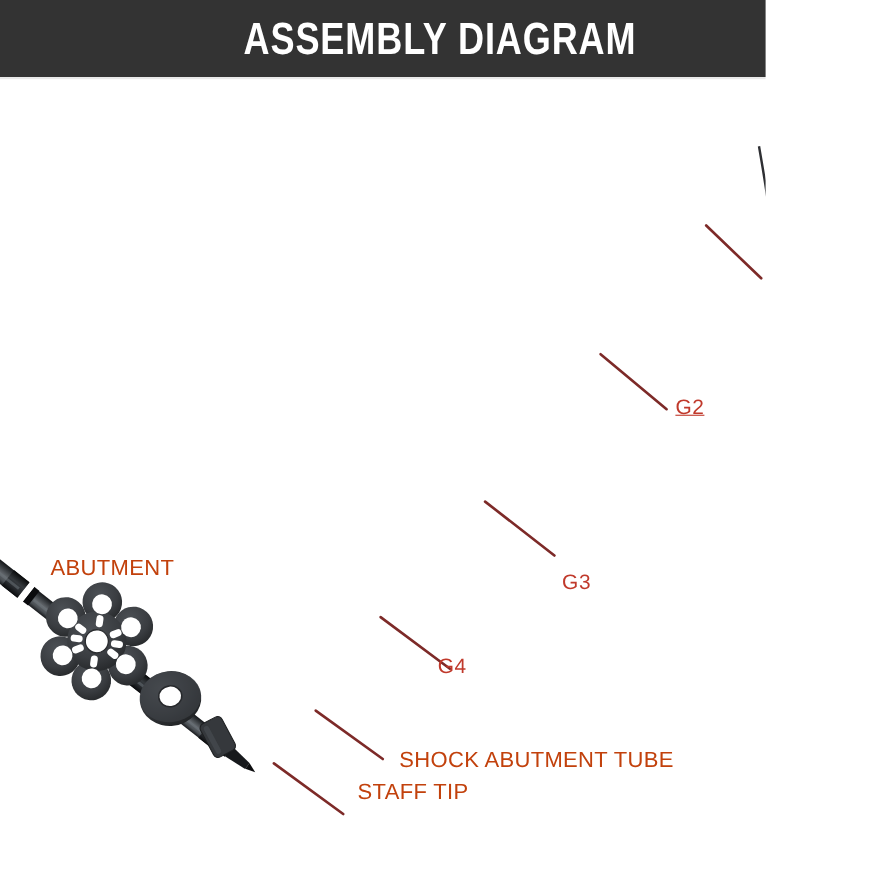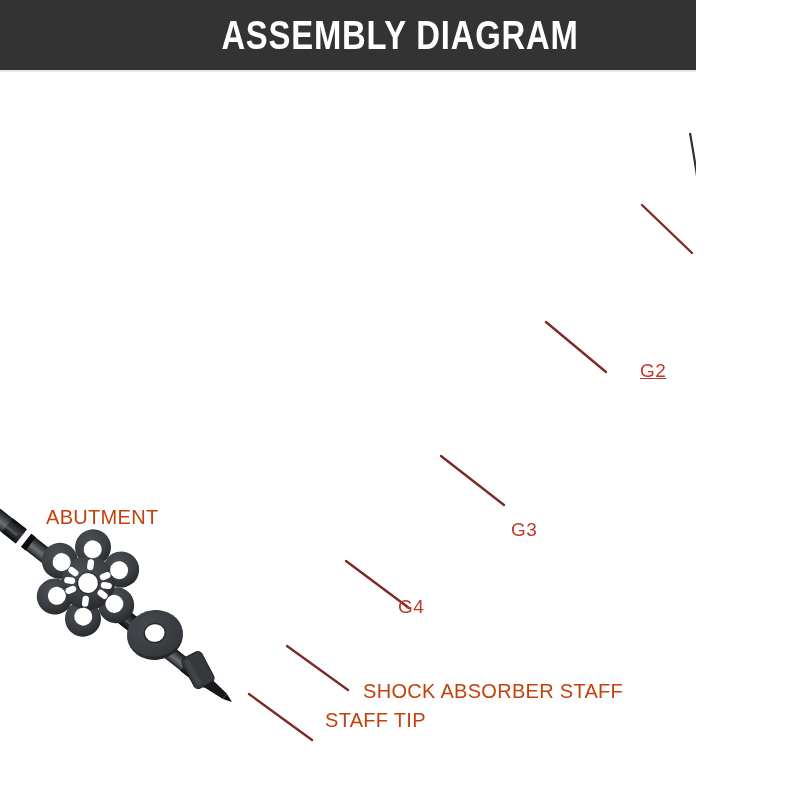--- a/index.html
+++ b/index.html
@@ -75,21 +75,21 @@
     font-weight: 400;
     letter-spacing: 0.5px;
   }
   .callout.plain {
     color: #c2410c;
     font-size: 20px;
     font-weight: 400;
     letter-spacing: 0.3px;
   }
   #label-g1 { left: 697px; top: 244px; }
-  #label-g2 { left: 640px; top: 361px; text-decoration: underline; }
+  #label-g2 { left: 614px; top: 361px; text-decoration: underline; }
   #label-g3 { left: 511px; top: 520px; }
   #label-g4 { left: 398px; top: 597px; }
   #label-abutment { left: 46px; top: 507px; }
   #label-shock    { left: 363px; top: 681px; }
   #label-staff    { left: 325px; top: 710px; }
 </style>
 </head>
 <body>
 
 <div id="page">
@@ -291,16 +291,16 @@
       <line x1="287" y1="646" x2="348" y2="690"></line>
       <line x1="249" y1="694" x2="312" y2="740"></line>
     </g>
   </svg>
 
   <div id="label-g1" class="callout g">G1</div>
   <div id="label-g2" class="callout g">G2</div>
   <div id="label-g3" class="callout g">G3</div>
   <div id="label-g4" class="callout g">G4</div>
   <div id="label-abutment" class="callout plain">ABUTMENT</div>
-  <div id="label-shock" class="callout plain">SHOCK ABSORBER STAFF</div>
+  <div id="label-shock" class="callout plain">SHOCK ABUTMENT TUBE</div>
   <div id="label-staff" class="callout plain">STAFF TIP</div>
 
 </div>
 
 </body></html>

